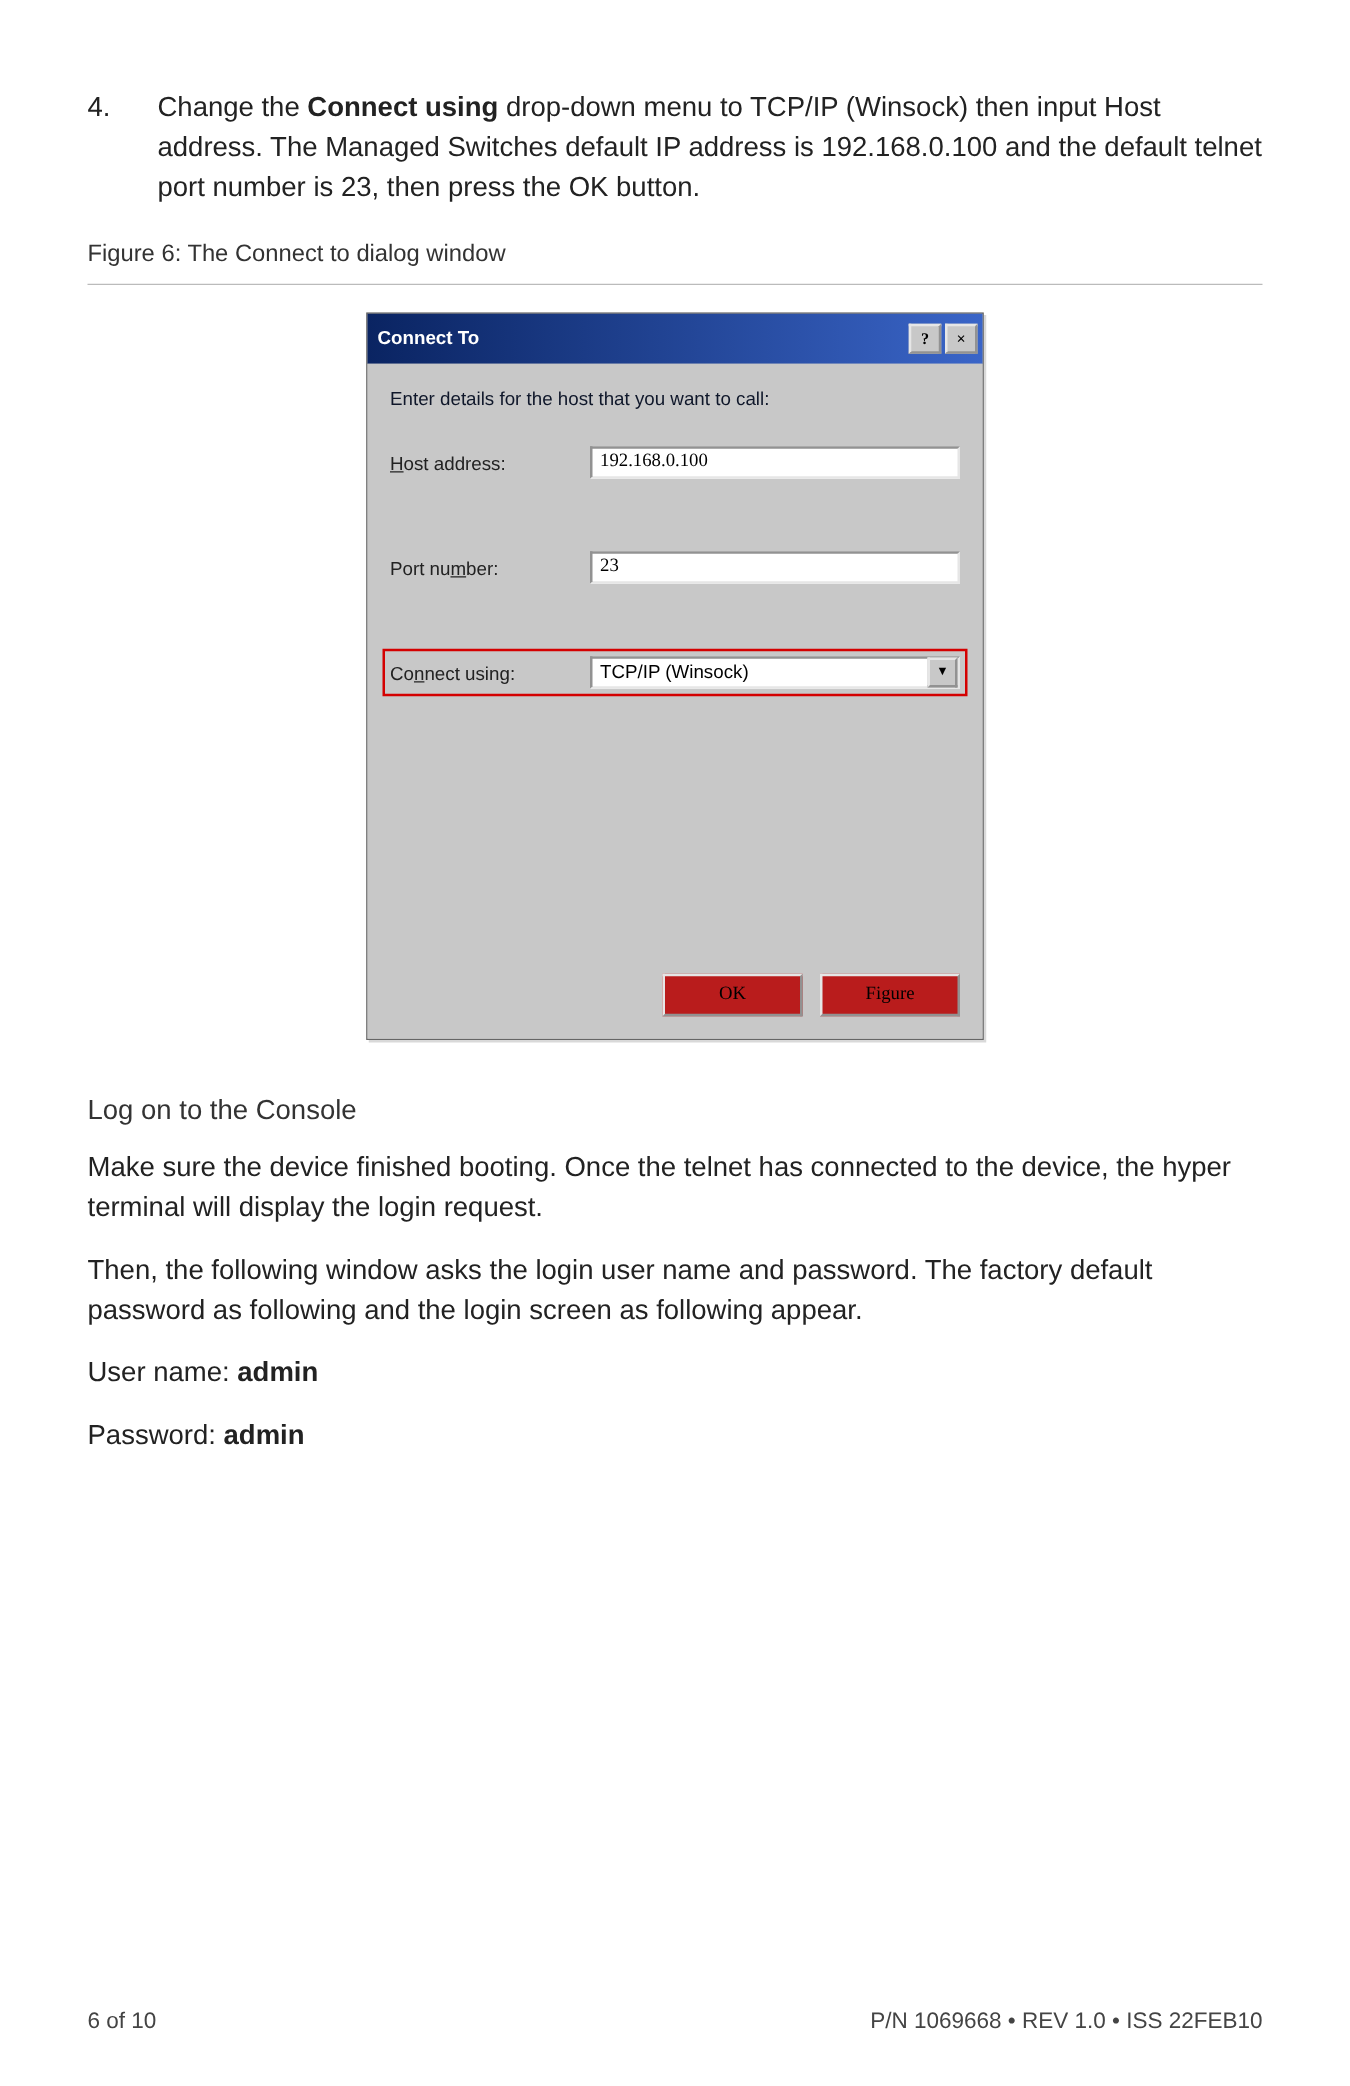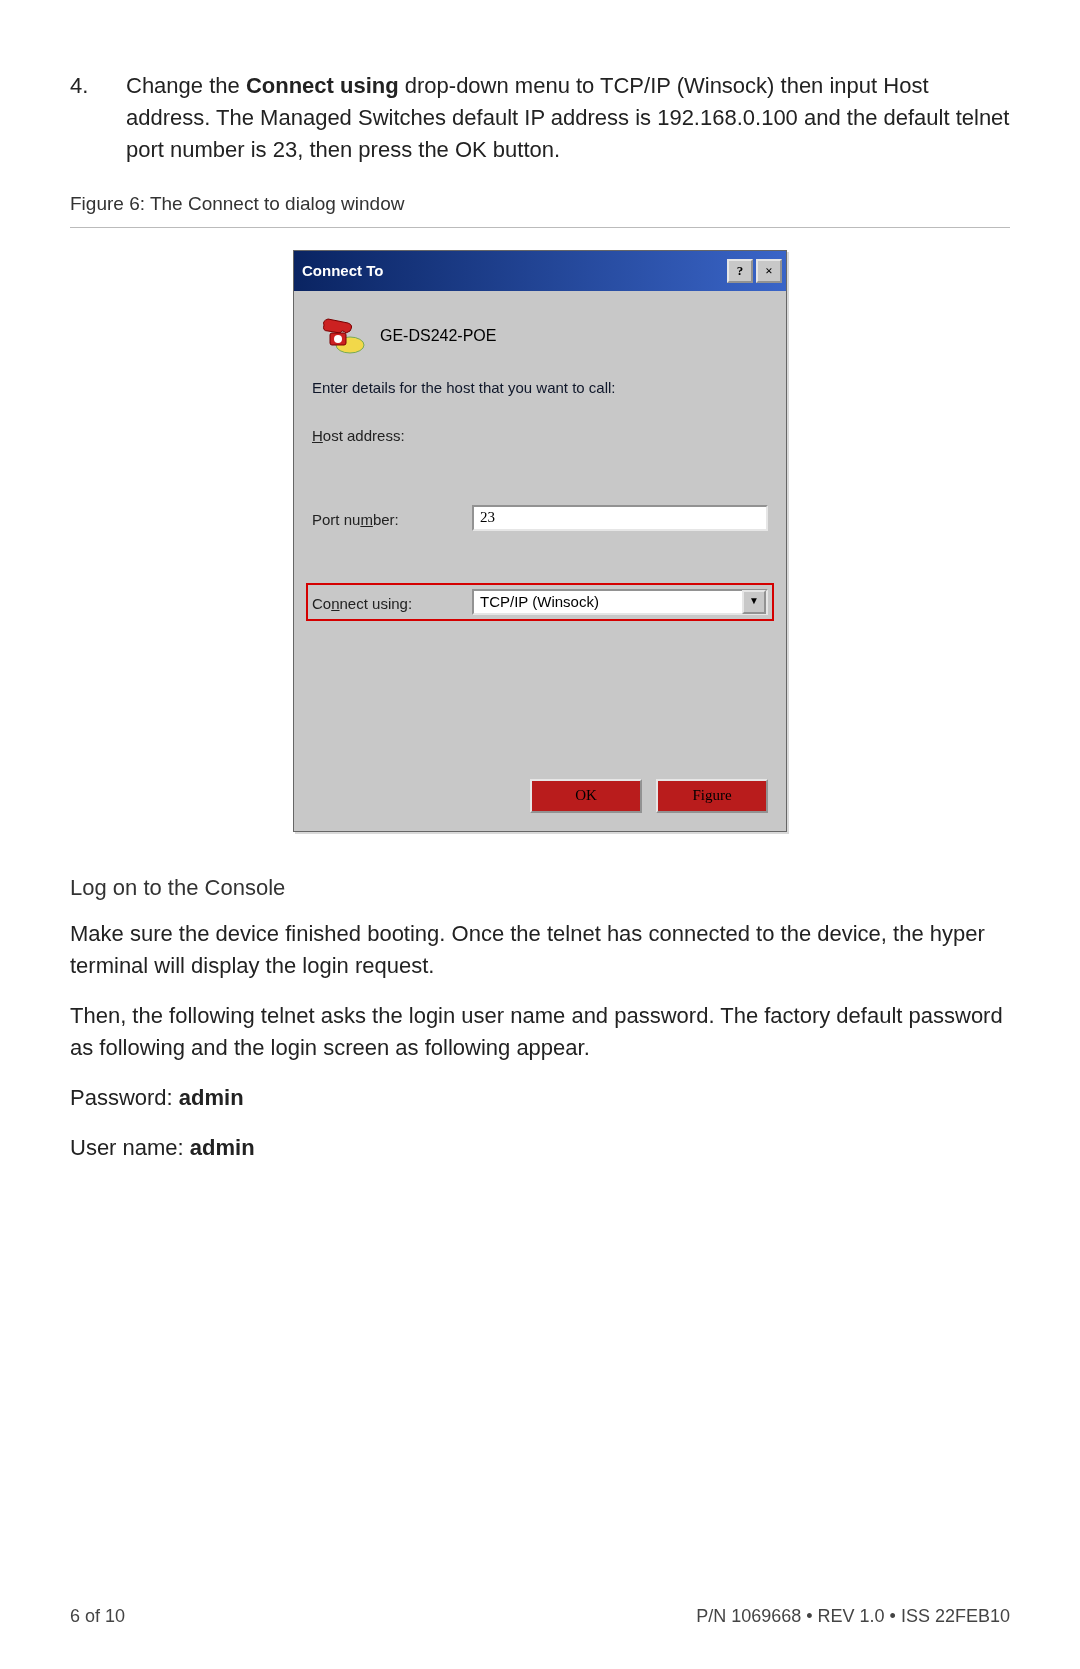--- a/index.html
+++ b/index.html
@@ -54,36 +54,26 @@
   <div class="dialog-wrap">
     <div class="dialog">
       <div class="titlebar">
         <span>Connect To</span>
         <span class="spacer"></span>
         <div class="tb-btn help">?</div>
         <div class="tb-btn">×</div>
       </div>
       <div class="dialog-body">
 
-        <div class="icon-row">
-          <span class="phone-icon">
-            <svg viewBox="0 0 48 40" width="48" height="40">
-              <ellipse cx="32" cy="30" rx="14" ry="8" fill="#f2d84a" stroke="#7a5" stroke-width="1"></ellipse>
-              <path d="M6 10 Q4 6 10 4 L30 8 Q36 10 32 16 L28 18 Q24 14 22 18 L10 16 Q4 16 6 10 Z" fill="#cc2121" stroke="#7a0000" stroke-width="1"></path>
-              <rect x="12" y="18" width="16" height="12" rx="2" fill="#cc2121" stroke="#7a0000"></rect>
-              <circle cx="20" cy="24" r="4" fill="#fff"></circle>
-            </svg>
-          </span>
-          <span class="conn-name">GE-DS242-POE</span>
-        </div>
 
         <div class="enter-details">Enter details for the host that you want to call:</div>
 
         <div class="field">
           <label><span class="ul">H</span><span>ost address:</span></label>
+          <input class="txt" value="192.168.0.100" style="">
         </div>
 
         <div class="field">
           <label><span>Port nu</span><span class="ul">m</span><span>ber:</span></label>
           <input class="txt" value="23" style="">
         </div>
 
         <div class="hilite">
           <div class="field connect" style="margin-bottom:0">
             <label><span>Co</span><span class="ul">n</span><span>nect using:</span></label>
@@ -99,27 +89,27 @@
           <div class="win-btn">Figure</div>
         </div>
 
       </div>
     </div>
   </div>
 
   <h4 class="section">Log on to the Console</h4>
 
   <p class="body">Make sure the device finished booting. Once the telnet has connected to the device, the hyper terminal will display the login request.</p>
-  <p class="body">Then, the following telnet asks the login user name and password. The factory default password as following and the login screen as following appear.</p>
+  <p class="body">Then, the following window asks the login user name and password. The factory default password as following and the login screen as following appear.</p>
 
   <p class="body">
-    <span>Password: </span><b>admin</b>
+    <span>User name: </span><b>admin</b>
   </p>
   <p class="body">
-    <span>User name: </span><b>admin</b>
+    <span>Password: </span><b>admin</b>
   </p>
 
   <div class="footer">
     <span>6 of 10</span>
     <span>P/N 1069668 • REV 1.0 • ISS 22FEB10</span>
   </div>
 
 </div>
 
 </body></html>

